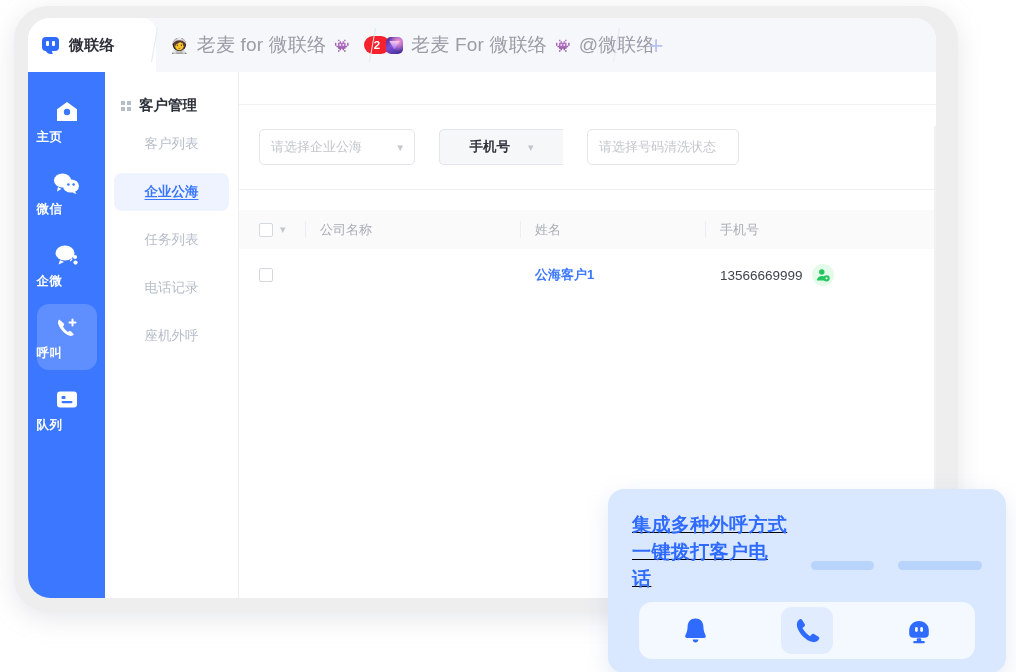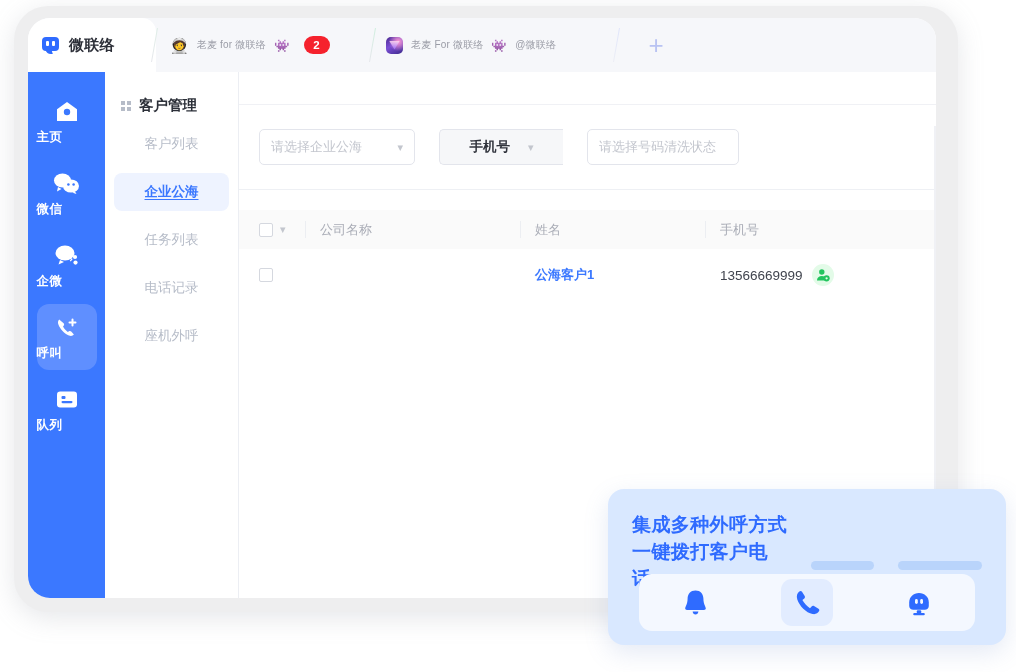--- a/index.html
+++ b/index.html
@@ -42,21 +42,21 @@
     border-top-right-radius:14px;
   }
   .tab-2{ left:128px; width:216px; }
   .tab-3{ left:344px; width:244px; }
 
   .tab-sep{
     position:absolute; top:10px; width:1px; height:34px;
     background:linear-gradient(180deg,#dfeee6 0%, #e6e7ec 100%);
     transform:skewX(-10deg);
   }
-  .tab-label{ font-size:10px; color:#9a9ca6; letter-spacing:.2px; }
+  .tab-label{ font-size:19px; color:#9a9ca6; letter-spacing:.2px; }
   .tab-active .tab-label{ color:#2c2f38; font-weight:bold; font-size:15px; }
 
   .logo-icon{
     width:19px;height:19px;flex:0 0 19px;position:relative;
   }
   .logo-icon .bub{
     position:absolute; left:0; top:1px; width:17px; height:14px;
     background:#2f6bff; border-radius:4px;
   }
   .logo-icon .tail{
@@ -195,24 +195,25 @@
     background:#e3fbe8; display:flex;align-items:center;justify-content:center;
   }
 
   
   .clip-col{
     position:absolute; right:0; top:54px; width:2px; height:526px; background:#f0f1f5;
   }
 
   
   .callout{
-    position:absolute; left:608px; top:489px; width:398px; height:156px;
+    position:absolute; left:608px; top:489px; width:398px; height:184px;
     background:#d9e8ff; border-radius:16px;
     box-shadow:0 8px 24px rgba(110,140,200,.18);
     padding:22px 24px 0 24px;
+    text-decoration:underline;
   }
   .callout h3{
     font-size:19px; line-height:27px; color:#2f6bff; font-weight:bold;
     letter-spacing:.4px;
   }
   .callout-line2{ display:flex; align-items:center; gap:24px; }
   .bar{ height:9px; border-radius:5px; background:#b9d4fb; }
   .bar-a{ width:64px; } .bar-b{ width:84px; }
   .callout-iconbar{
     position:absolute; left:31px; bottom:14px; width:336px; height:57px;

